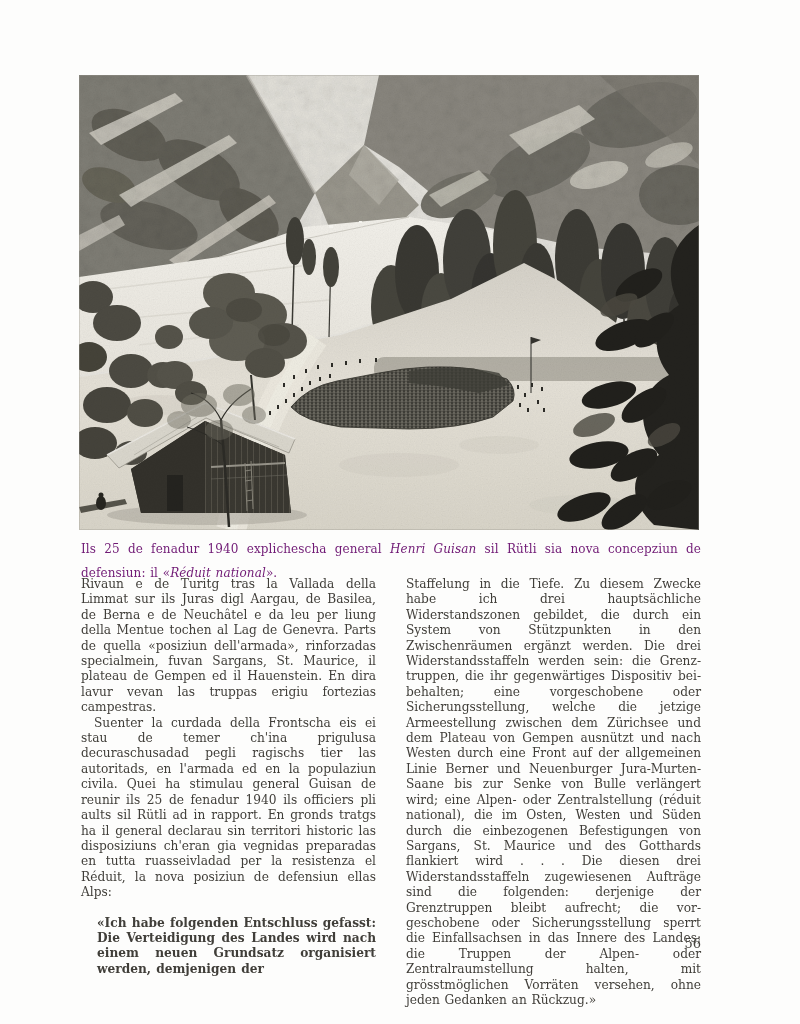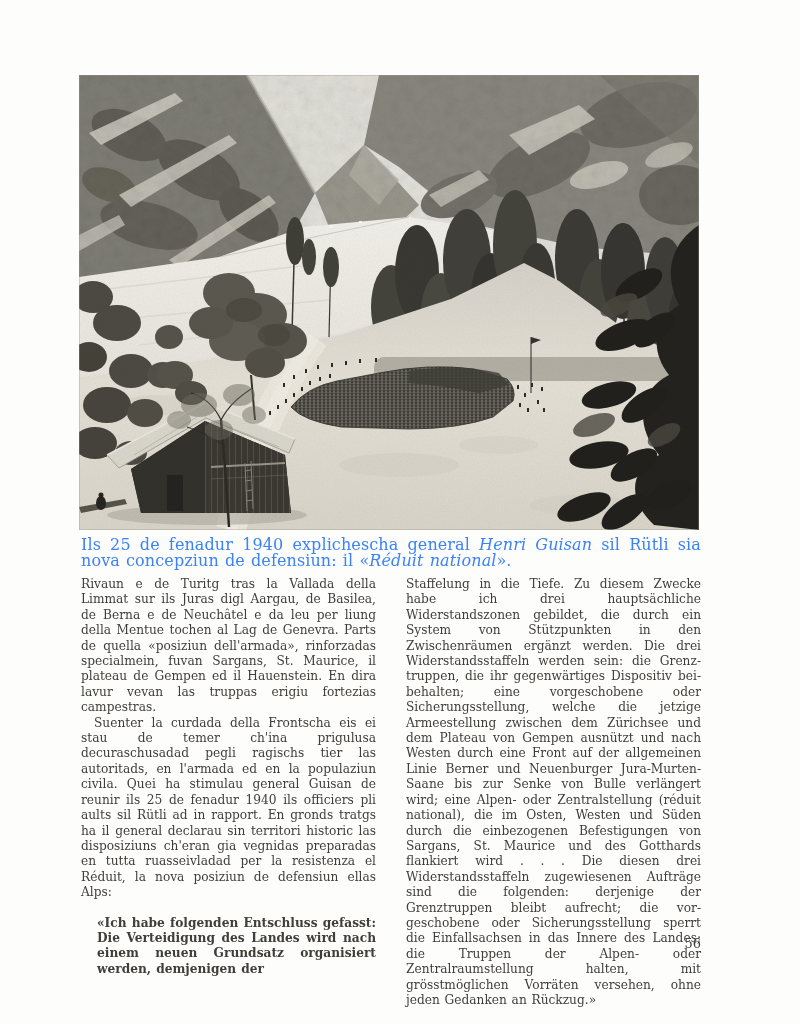--- a/index.html
+++ b/index.html
@@ -9,22 +9,22 @@
     font-family:"DejaVu Serif", serif;
     -webkit-font-smoothing:antialiased;
   }
   .page { position:relative; width:800px; height:1024px; background:#fdfdfc; overflow:hidden; }
 
   .photo { position:absolute; left:79px; top:75px; width:620px; height:455px; margin:0; }
   .photo svg { display:block; width:100%; height:100%; }
 
   .caption {
     position:absolute; left:81px; top:537px; width:620px;
-    font-size:16px; line-height:16px; text-align:justify;
-    color:#3b82f6; letter-spacing:0.1px; word-spacing:0.06em;
+    font-size:12px; line-height:24px; text-align:justify;
+    color:#701a75; letter-spacing:0.1px; word-spacing:0.06em;
   }
   .caption i { font-style:italic; }
 
   .columns {
     position:absolute; left:81px; top:577px; width:620px;
     display:flex; gap:30px; color:#403e39;
   }
   .col {
     width:299px; font-size:12.2px; line-height:15.4px;
     text-align:justify; word-spacing:0.07em;

